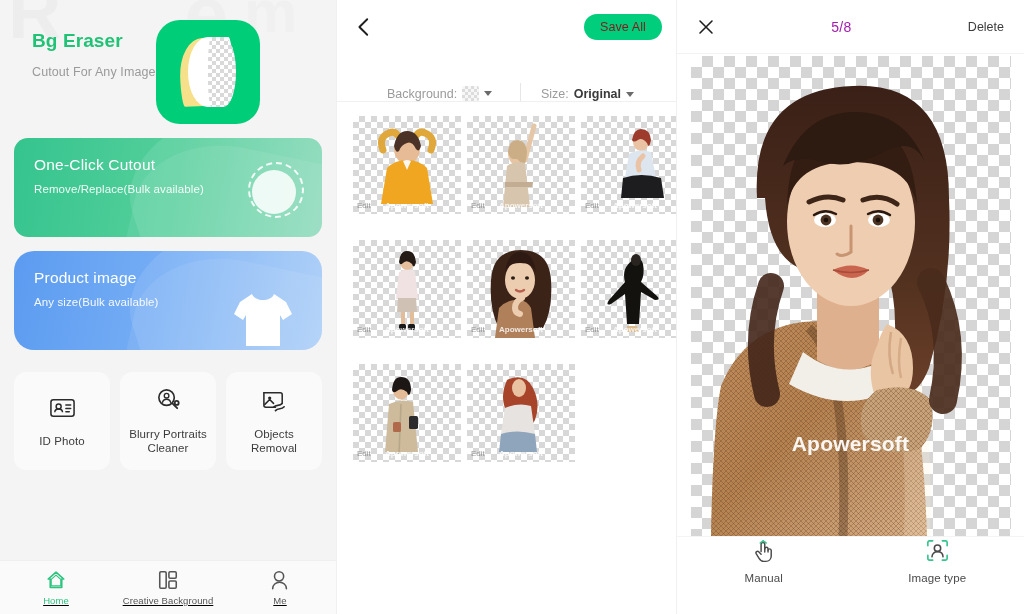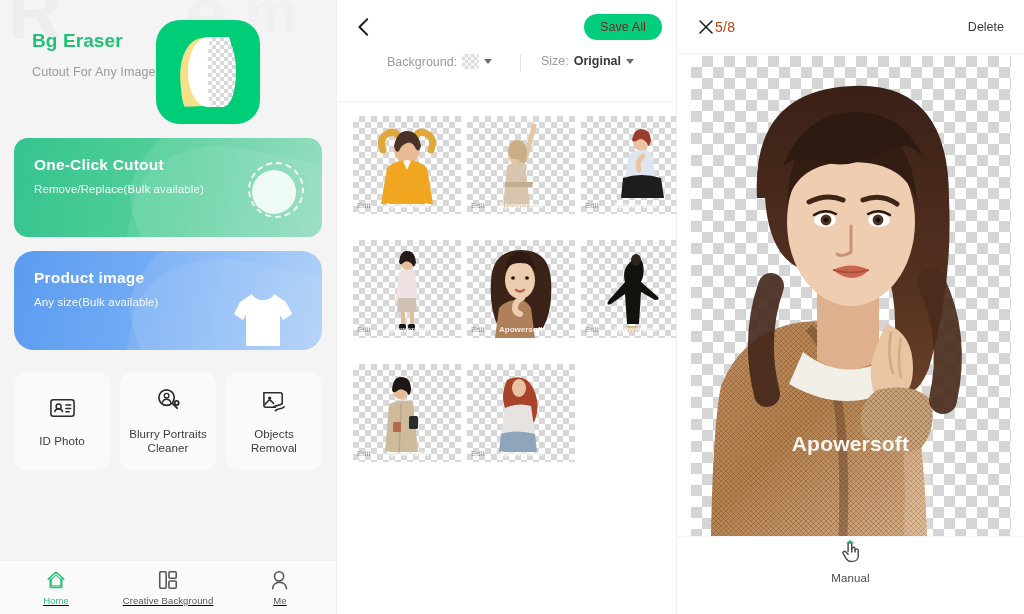--- a/index.html
+++ b/index.html
@@ -63,21 +63,21 @@
 
   
   .feature-list { padding: 0 14px; margin-top: 20px; }
   .feature-card {
     position: relative; height: 99px; border-radius: 14px;
     padding: 18px 20px; overflow: hidden; margin-bottom: 14px;
     color: #fff;
   }
   .feature-card.green { background: linear-gradient(100deg,#35c48e 0%,#55cf9b 52%,#8ad9ba 100%); }
   .feature-card.blue  { background: linear-gradient(100deg,#5b9bf0 0%,#76aef5 48%,#a7ccf8 100%); border-radius: 20px; }
-  .feature-title { font-size: 15.5px; font-weight: bold; letter-spacing:.2px;}
+  .feature-title { font-size: 15.5px; font-weight: normal; letter-spacing:.2px;}
   .feature-sub { font-size: 11.5px; margin-top: 9px; color: rgba(255,255,255,.93); letter-spacing:.1px;}
   .card-sheen {
     position:absolute; right:-40px; top:-30px; width:230px; height:170px;
     background: rgba(255,255,255,.10);
     transform: rotate(-18deg);
     border-radius: 40% 0 40% 0;
   }
   .card-sheen2 {
     position:absolute; right:-10px; bottom:-60px; width:200px; height:150px;
     background: rgba(255,255,255,.08);
@@ -121,21 +121,21 @@
   }
   .gal-topbar { height: 54px; display:flex; align-items:center; padding: 0 14px 0 16px; }
   .back-chevron { width: 22px; height: 22px; cursor:pointer; }
   .gal-spacer { flex: 1; }
   .save-all-btn {
     background: #00ce7c; color:#7f1d1d; border:none; border-radius: 13px;
     font-size: 12.5px; padding: 6px 16px; font-family: inherit; cursor:pointer;
     letter-spacing:.1px;
   }
   .gal-filterbar {
-    height: 48px; display:flex; align-items:flex-start; justify-content:center;
+    height: 48px; display:flex; align-items:flex-end; justify-content:center;
     gap: 0; border-bottom: 1px solid #f0f0f0; padding: 0 22px;
   }
   .filter-group { display:flex; align-items:center; gap:5px; font-size:12.5px; cursor:pointer; }
   .filter-group.left { flex:1; justify-content:flex-start; padding-left:28px;}
   .filter-group.right { flex:1; justify-content:center; }
   .filter-key { color:#9b9b9b; }
   .filter-val { color:#3a3a3a; font-weight:600; }
   .swatch-checker {
     width: 17px; height: 15px; border-radius: 2px;
     background-image:
@@ -173,21 +173,21 @@
   .panel-preview {
     position: relative; width: 348px; height: 614px; background:#ffffff;
     border-left: 1px solid #f0f0f0;
     display:flex; flex-direction:column;
   }
   .pv-topbar {
     height: 54px; display:flex; align-items:center; padding: 0 20px;
     border-bottom: 1px solid #f2f2f2;
   }
   .pv-close { width: 18px; height: 18px; cursor:pointer; }
-  .pv-counter { flex:1; font-size:14px; color:#c2410c; letter-spacing:.3px;}
+  .pv-counter { flex:1; text-align:center; font-size:14px; color:#a21caf; letter-spacing:.3px;}
   .pv-delete { font-size:12.5px; color:#3b3b3b; cursor:pointer; }
 
   .pv-stage { flex:1; display:flex; align-items:flex-start; justify-content:center; padding-top: 2px; }
   .pv-image {
     position: relative; width: 320px; height: 480px; overflow:hidden;
     background-image:
       linear-gradient(45deg,#d5d5d5 25%,transparent 25%,transparent 75%,#d5d5d5 75%),
       linear-gradient(45deg,#d5d5d5 25%,#ffffff 25%,#ffffff 75%,#d5d5d5 75%);
     background-size: 22px 22px; background-position: 0 0, 11px 11px;
   }
@@ -525,15 +525,26 @@
       <div class="pv-tool">
         <svg width="27" height="27" viewBox="0 0 28 28">
           <path d="M11.5 15V7.6a1.9 1.9 0 0 1 3.8 0v7.9" fill="none" stroke="#4a4a4a" stroke-width="1.5" stroke-linecap="round"></path>
           <path d="M15.3 12.4a1.7 1.7 0 0 1 3.4 0v3.2" fill="none" stroke="#4a4a4a" stroke-width="1.5" stroke-linecap="round"></path>
           <path d="M18.7 13.6a1.7 1.7 0 0 1 3.3 0v6.1c0 3.2-2.3 5.6-5.6 5.6h-2.2c-2.5 0-3.6-1.3-4.8-3.2l-3-4.8a1.7 1.7 0 0 1 2.6-2.1l2.5 2.6" fill="none" stroke="#4a4a4a" stroke-width="1.5" stroke-linecap="round" stroke-linejoin="round"></path>
           <path d="M10.6 6.2a4 4 0 0 1 6.2 0" fill="none" stroke="#35c48e" stroke-width="1.5" stroke-linecap="round"></path>
           <circle cx="13.6" cy="4.2" r="1.1" fill="#35c48e"></circle>
         </svg>
         <div class="pv-tool-label">Manual</div>
       </div>
+      <div class="pv-tool">
+        <svg width="27" height="27" viewBox="0 0 28 28">
+          <path d="M4 9V5.6A1.6 1.6 0 0 1 5.6 4H9" fill="none" stroke="#35c48e" stroke-width="1.7" stroke-linecap="round"></path>
+          <path d="M19 4h3.4A1.6 1.6 0 0 1 24 5.6V9" fill="none" stroke="#35c48e" stroke-width="1.7" stroke-linecap="round"></path>
+          <path d="M24 19v3.4a1.6 1.6 0 0 1-1.6 1.6H19" fill="none" stroke="#35c48e" stroke-width="1.7" stroke-linecap="round"></path>
+          <path d="M9 24H5.6A1.6 1.6 0 0 1 4 22.4V19" fill="none" stroke="#35c48e" stroke-width="1.7" stroke-linecap="round"></path>
+          <circle cx="14" cy="11.6" r="3.3" fill="none" stroke="#4a4a4a" stroke-width="1.6"></circle>
+          <path d="M8.3 20.6c0-3.4 2.6-5.2 5.7-5.2s5.7 1.8 5.7 5.2" fill="none" stroke="#4a4a4a" stroke-width="1.6" stroke-linecap="round"></path>
+        </svg>
+        <div class="pv-tool-label">Image type</div>
+      </div>
     </div>
   </div>
 </div>
 
 </body></html>

